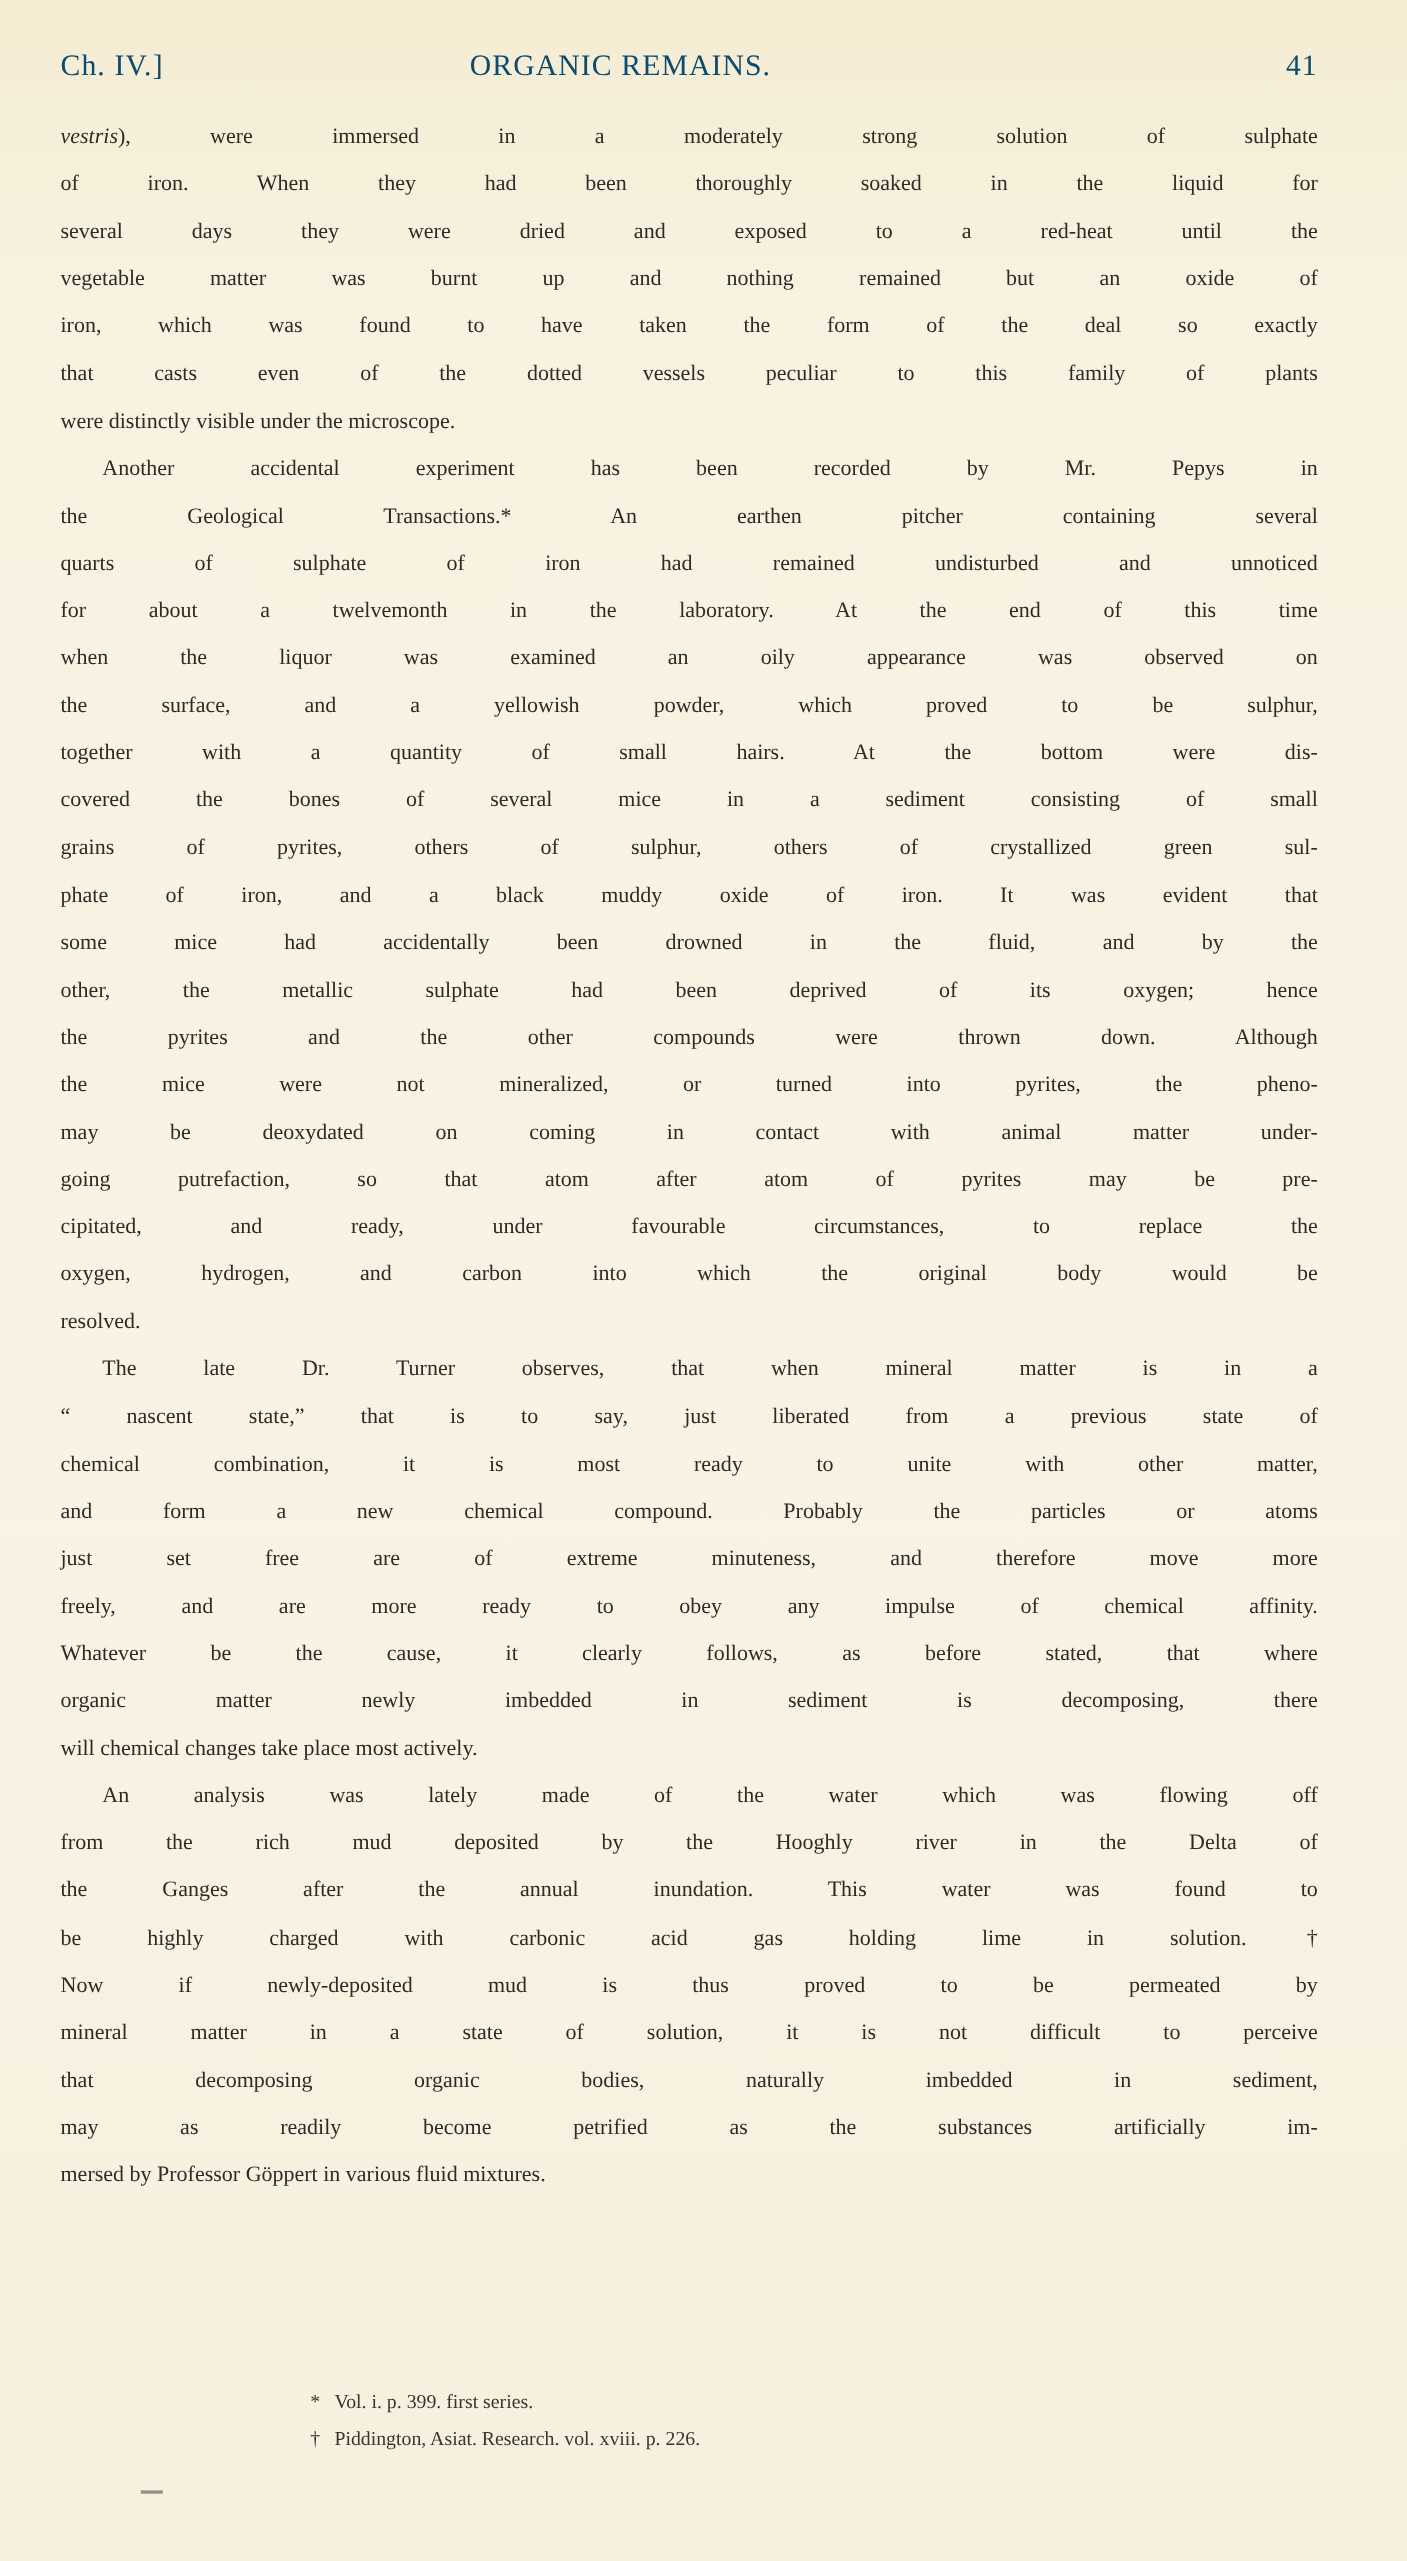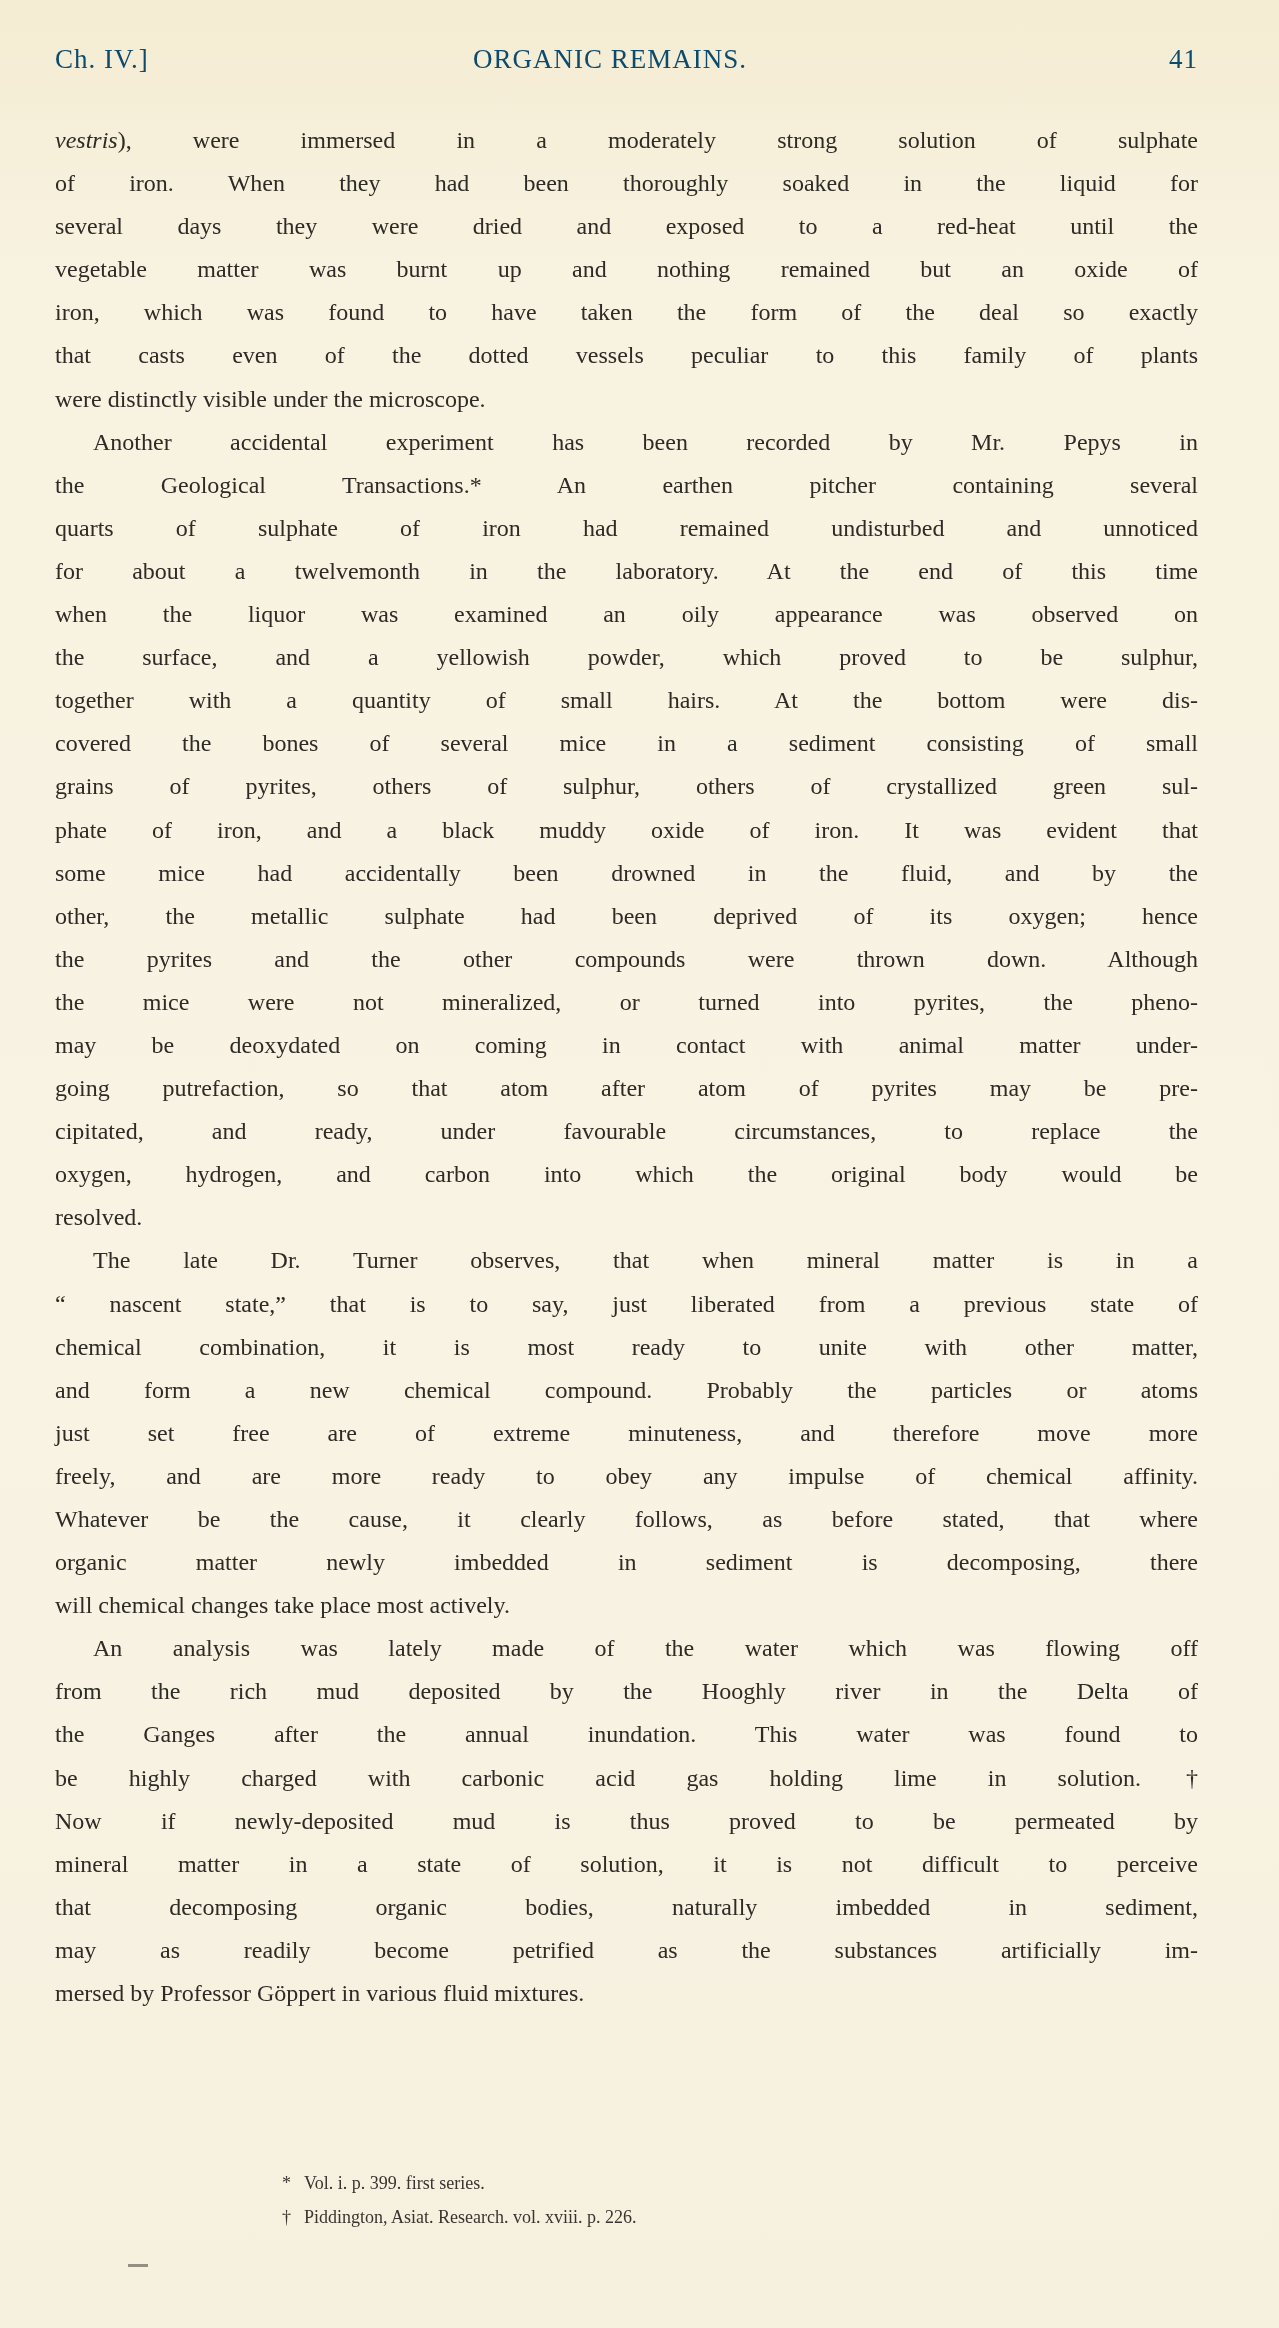--- a/index.html
+++ b/index.html
@@ -23,28 +23,28 @@
     position: absolute;
     top: 44px;
     left: 0;
     width: 1143px;
     height: 40px;
     font-size: 27px;
     letter-spacing: 1px;
     color: #0c4a6e;
   }
   .rh-chapter { position: absolute; left: 0; top: 0; }
-  .rh-title { position: absolute; left: 372px; top: 0; margin-left: 46px; }
+  .rh-title { position: absolute; left: 372px; top: 0; }
   .rh-page { position: absolute; right: 0; top: 0; }
   .body-text {
     position: absolute;
-    top: 119px;
+    top: 103px;
     left: 0;
     width: 1143px;
-    font-size: 24px;
+    font-size: 20px;
     line-height: 43.1px;
     text-align: justify;
   }
   .body-text p { margin: 0; }
   .line {
     display: block;
     text-align: justify;
     text-align-last: justify;
     white-space: nowrap;
     height: 43.1px;

